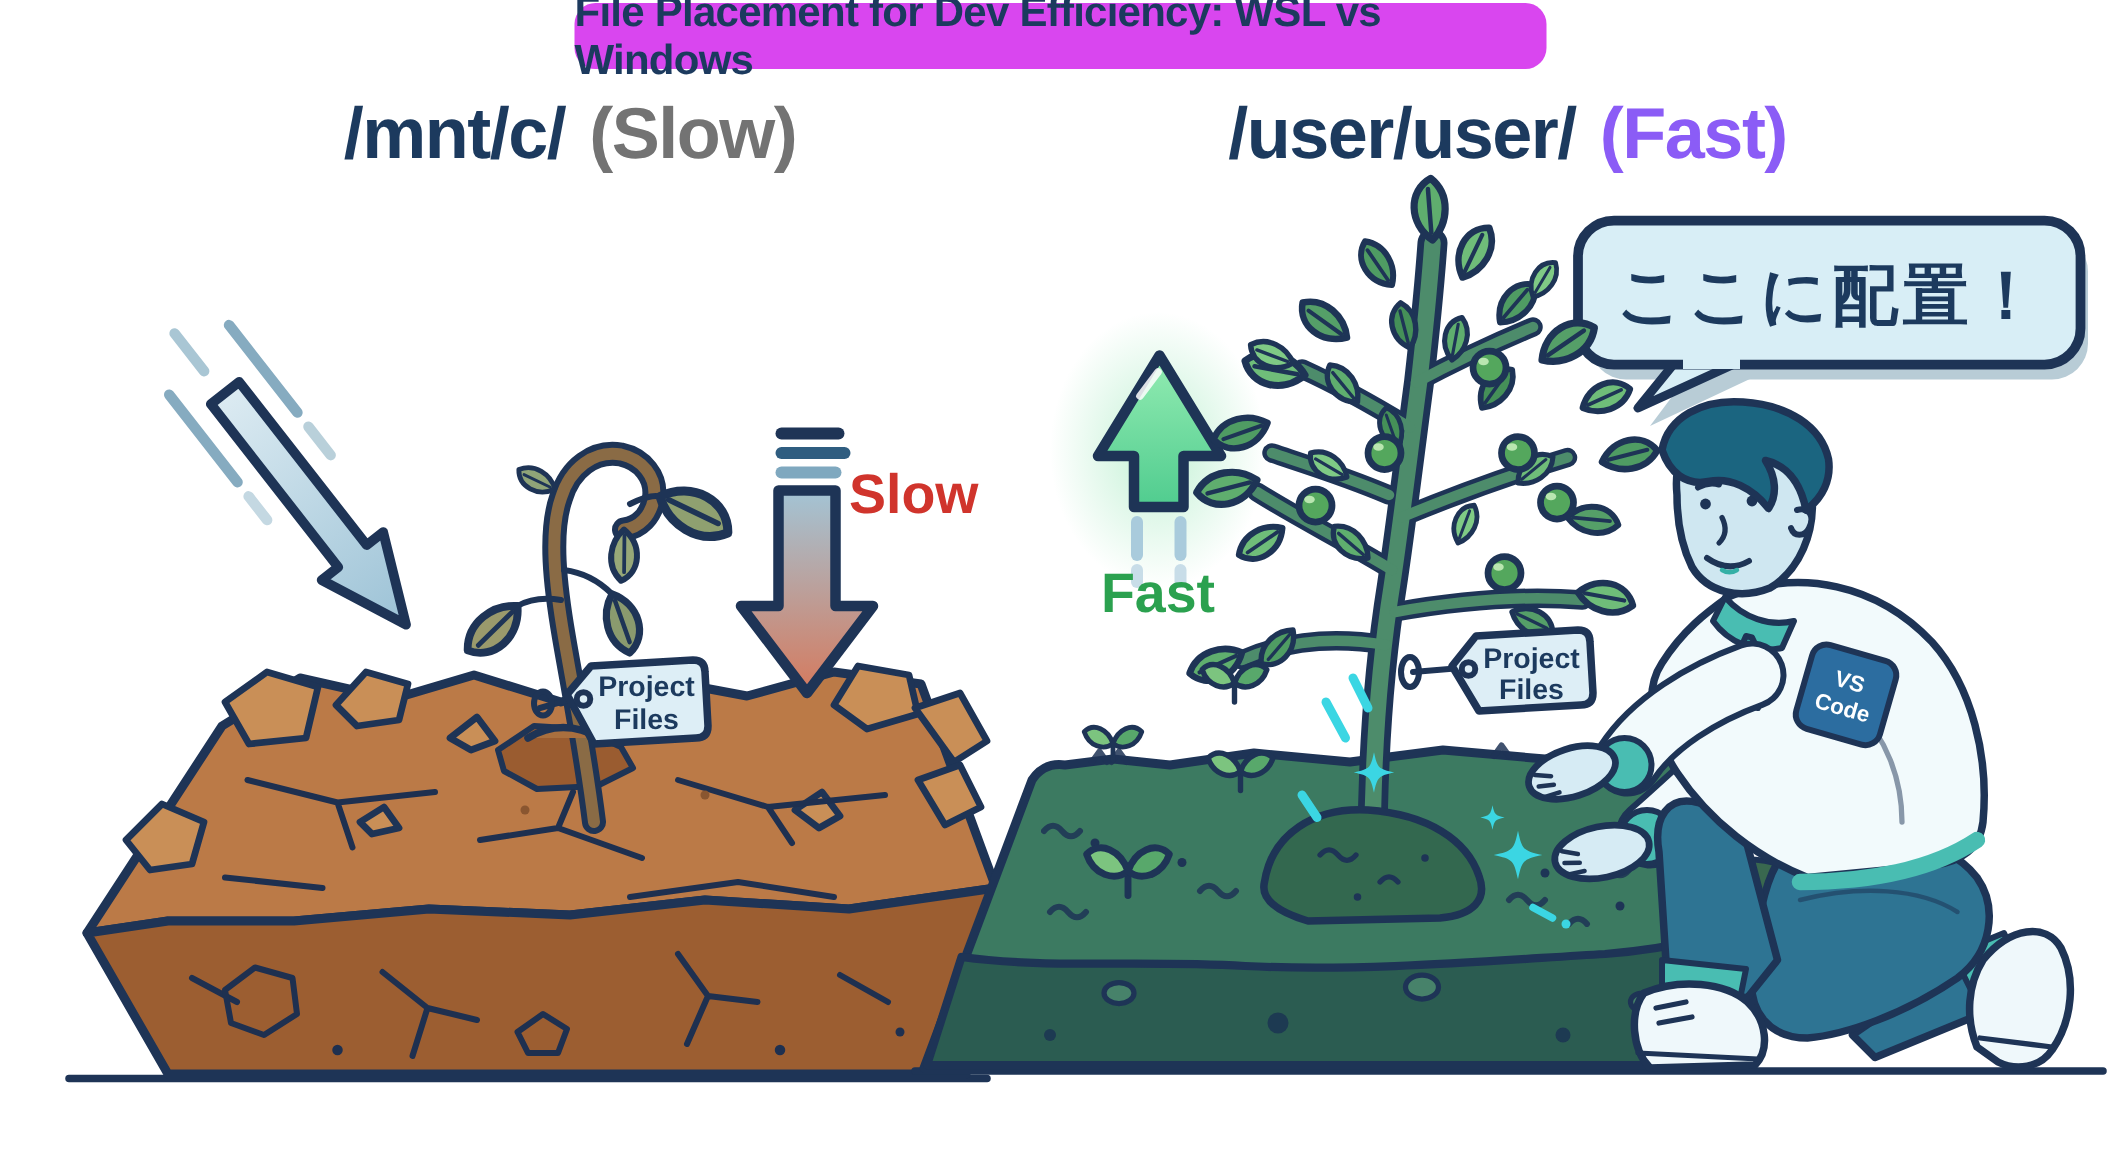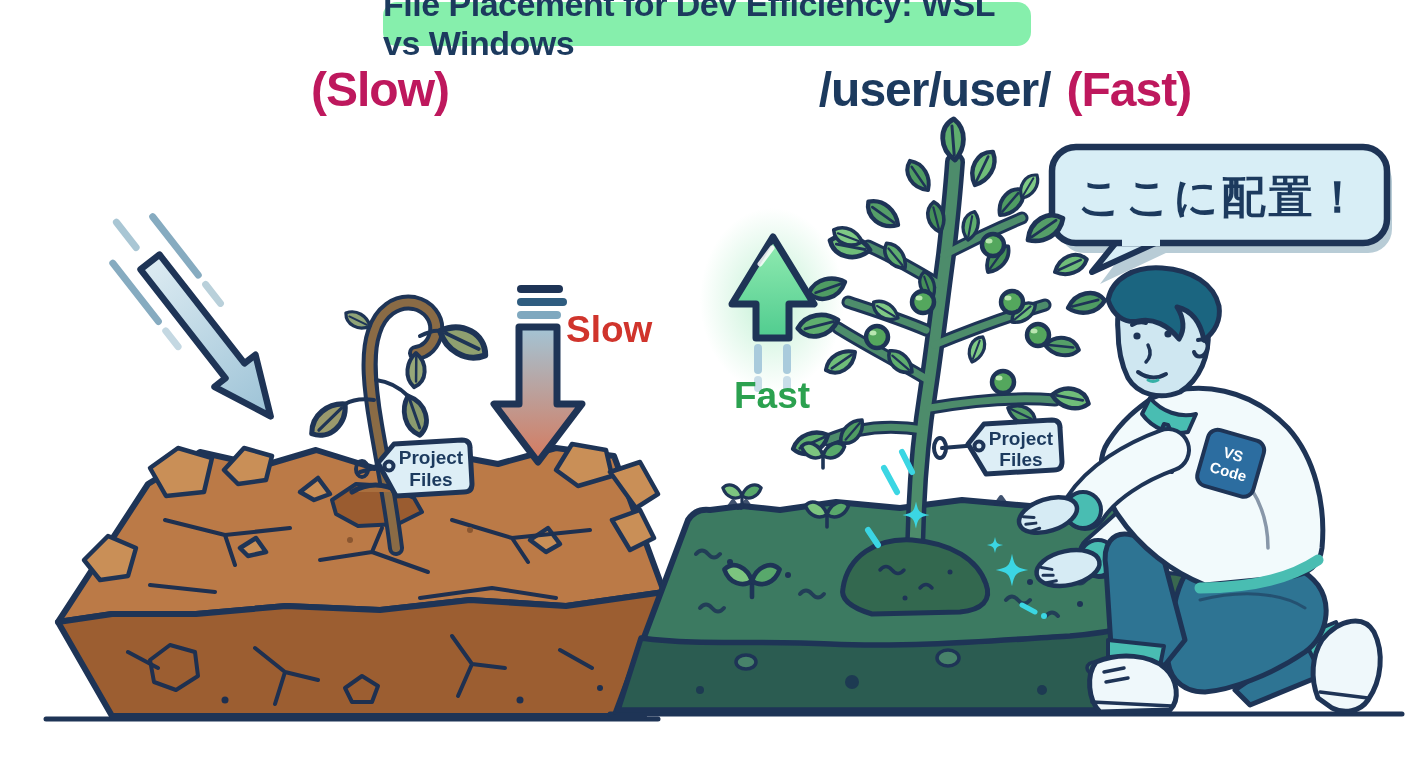--- a/index.html
+++ b/index.html
@@ -1,27 +1,27 @@
 <!DOCTYPE html>
 <html><head>
 <meta charset="utf-8">
 <style>
   html,body{margin:0;padding:0;background:#ffffff;}
   .stage{position:relative;width:1408px;height:768px;background:#ffffff;overflow:hidden;
          font-family:"Liberation Sans",sans-serif;}
   .stage svg{position:absolute;left:0;top:0;}
   svg path,svg polygon,svg line,svg rect,svg ellipse,svg circle{stroke-linejoin:round;stroke-linecap:round;}
-  .banner{position:absolute;left:383px;top:2px;width:648px;height:44px;background:#86efac;
+  .banner{position:absolute;left:383px;top:2px;width:648px;height:44px;background:#d946ef;
           border-radius:14px;display:flex;align-items:center;justify-content:center;
-          font-size:34px;font-weight:bold;color:#1c3a5e;letter-spacing:-0.5px;}
+          font-size:28px;font-weight:bold;color:#1c3a5e;letter-spacing:-0.5px;}
   .heading{position:absolute;top:62px;display:flex;justify-content:center;align-items:baseline;
            gap:16px;font-weight:bold;font-size:48px;letter-spacing:-1px;}
   .heading .path{color:#1c3a5e;}
-  .heading .status.red{color:#be185d;}
-  .heading .status.green{color:#be185d;}
+  .heading .status.red{color:#737373;}
+  .heading .status.green{color:#8b5cf6;}
   #heading-left{left:130px;width:500px;}
   #heading-right{left:730px;width:550px;}
   .tag-text{font:700 19px "Liberation Sans",sans-serif;fill:#1c3a5e;text-anchor:middle;}
   .lbl{font:700 37px "Liberation Sans",sans-serif;}
   .bubble-text{font:700 44px "Liberation Sans",sans-serif;fill:#1c3a5e;text-anchor:middle;letter-spacing:3px;}
   .badge-text{font:700 15px "Liberation Sans",sans-serif;fill:#ffffff;text-anchor:middle;}
 </style>
 </head>
 <body>
 
@@ -353,20 +353,21 @@
       <circle cx="1044" cy="616" r="3" stroke="none"></circle>
     </g>
   </g>
 </svg>
 
 <div class="banner">
   <span>File Placement for Dev Efficiency: WSL vs Windows</span>
 </div>
 
 <div class="heading" id="heading-left">
+  <span class="path">/mnt/c/</span>
   <span class="status red">(Slow)</span>
 </div>
 <div class="heading" id="heading-right">
   <span class="path">/user/user/</span>
   <span class="status green">(Fast)</span>
 </div>
 
 </div>
 
 </body></html>

